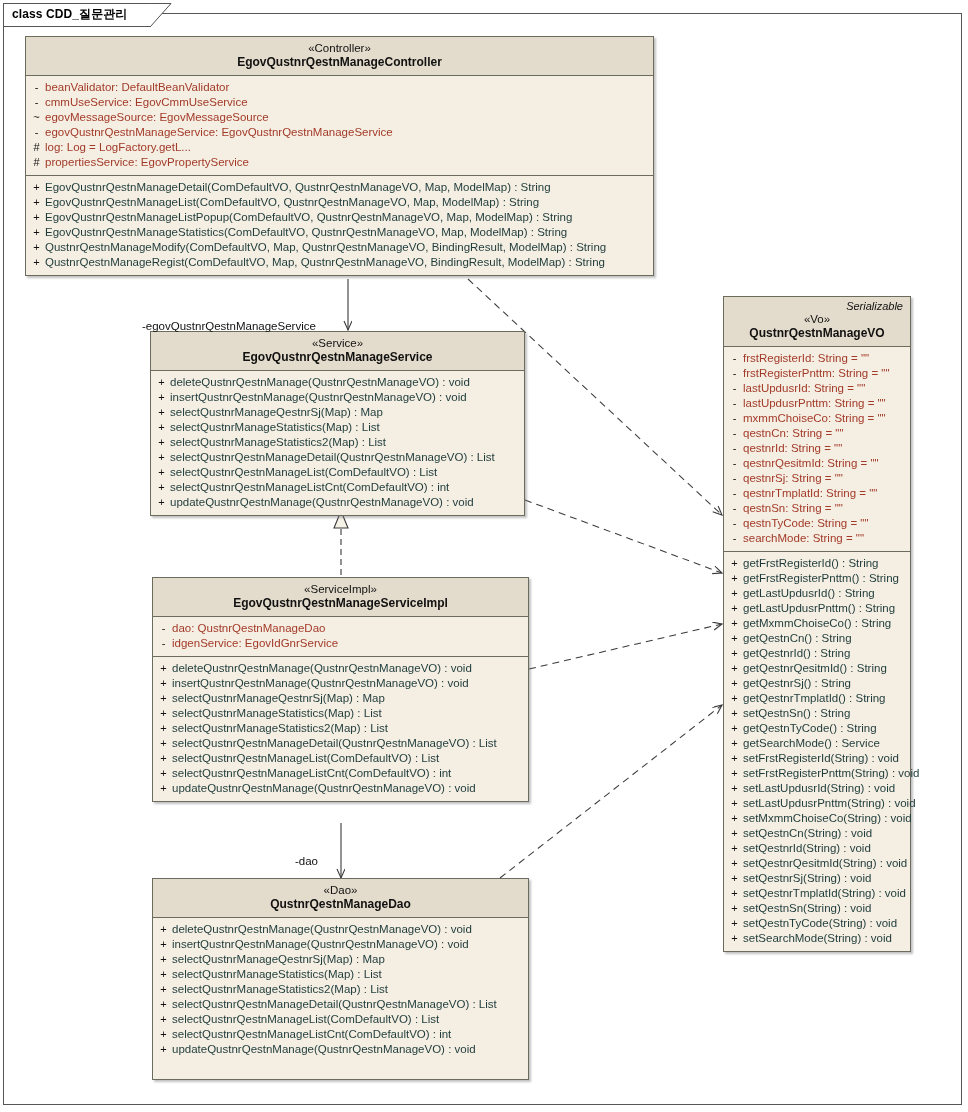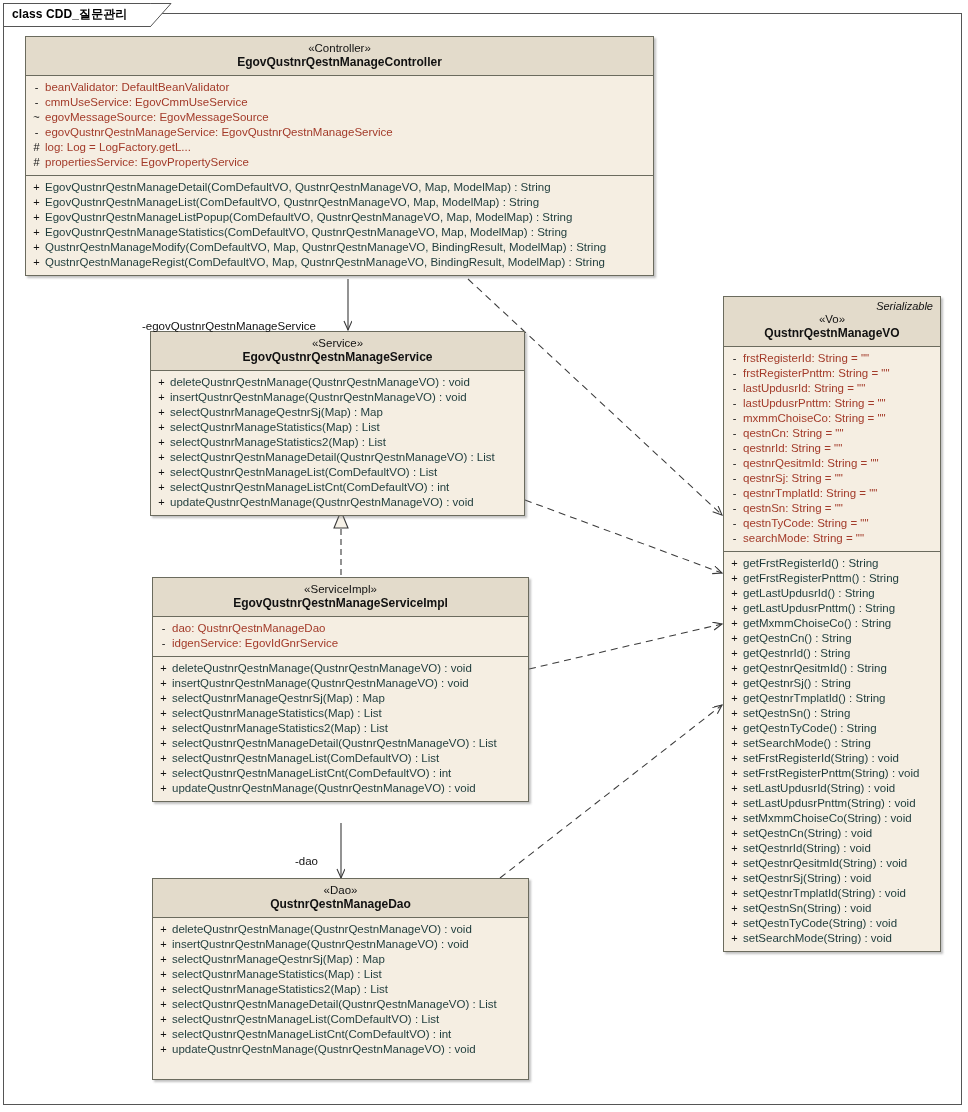--- a/index.html
+++ b/index.html
@@ -395,21 +395,21 @@
           <span class="vis">+</span>
           <span class="mtext-op">selectQustnrQestnManageListCnt(ComDefaultVO) : int</span>
         </div>
       <div class="member">
           <span class="vis">+</span>
           <span class="mtext-op">updateQustnrQestnManage(QustnrQestnManageVO) : void</span>
         </div>
     </div>
   </div>
 
-  <div class="uml-class" style="left:723px; top:296px; width:218px;">
+  <div class="uml-class" style="left:723px; top:296px; width:188px;">
     <div class="uml-header" style="padding-top:2px;">
       <div class="tag-serializable">Serializable</div>
       <div class="hdr-spacer"></div>
       <div class="stereotype">«Vo»</div>
       <div class="classname">QustnrQestnManageVO</div>
     </div>
     <div class="compartment">
       <div class="member">
           <span class="vis">-</span>
           <span class="mtext-attr">frstRegisterId:  String = ""</span>
@@ -507,21 +507,21 @@
       <div class="member">
           <span class="vis">+</span>
           <span class="mtext-op">setQestnSn() : String</span>
         </div>
       <div class="member">
           <span class="vis">+</span>
           <span class="mtext-op">getQestnTyCode() : String</span>
         </div>
       <div class="member">
           <span class="vis">+</span>
-          <span class="mtext-op">setSearchMode() : String</span>
+          <span class="mtext-op">getSearchMode() : Service</span>
         </div>
       <div class="member">
           <span class="vis">+</span>
           <span class="mtext-op">setFrstRegisterId(String) : void</span>
         </div>
       <div class="member">
           <span class="vis">+</span>
           <span class="mtext-op">setFrstRegisterPnttm(String) : void</span>
         </div>
       <div class="member">

